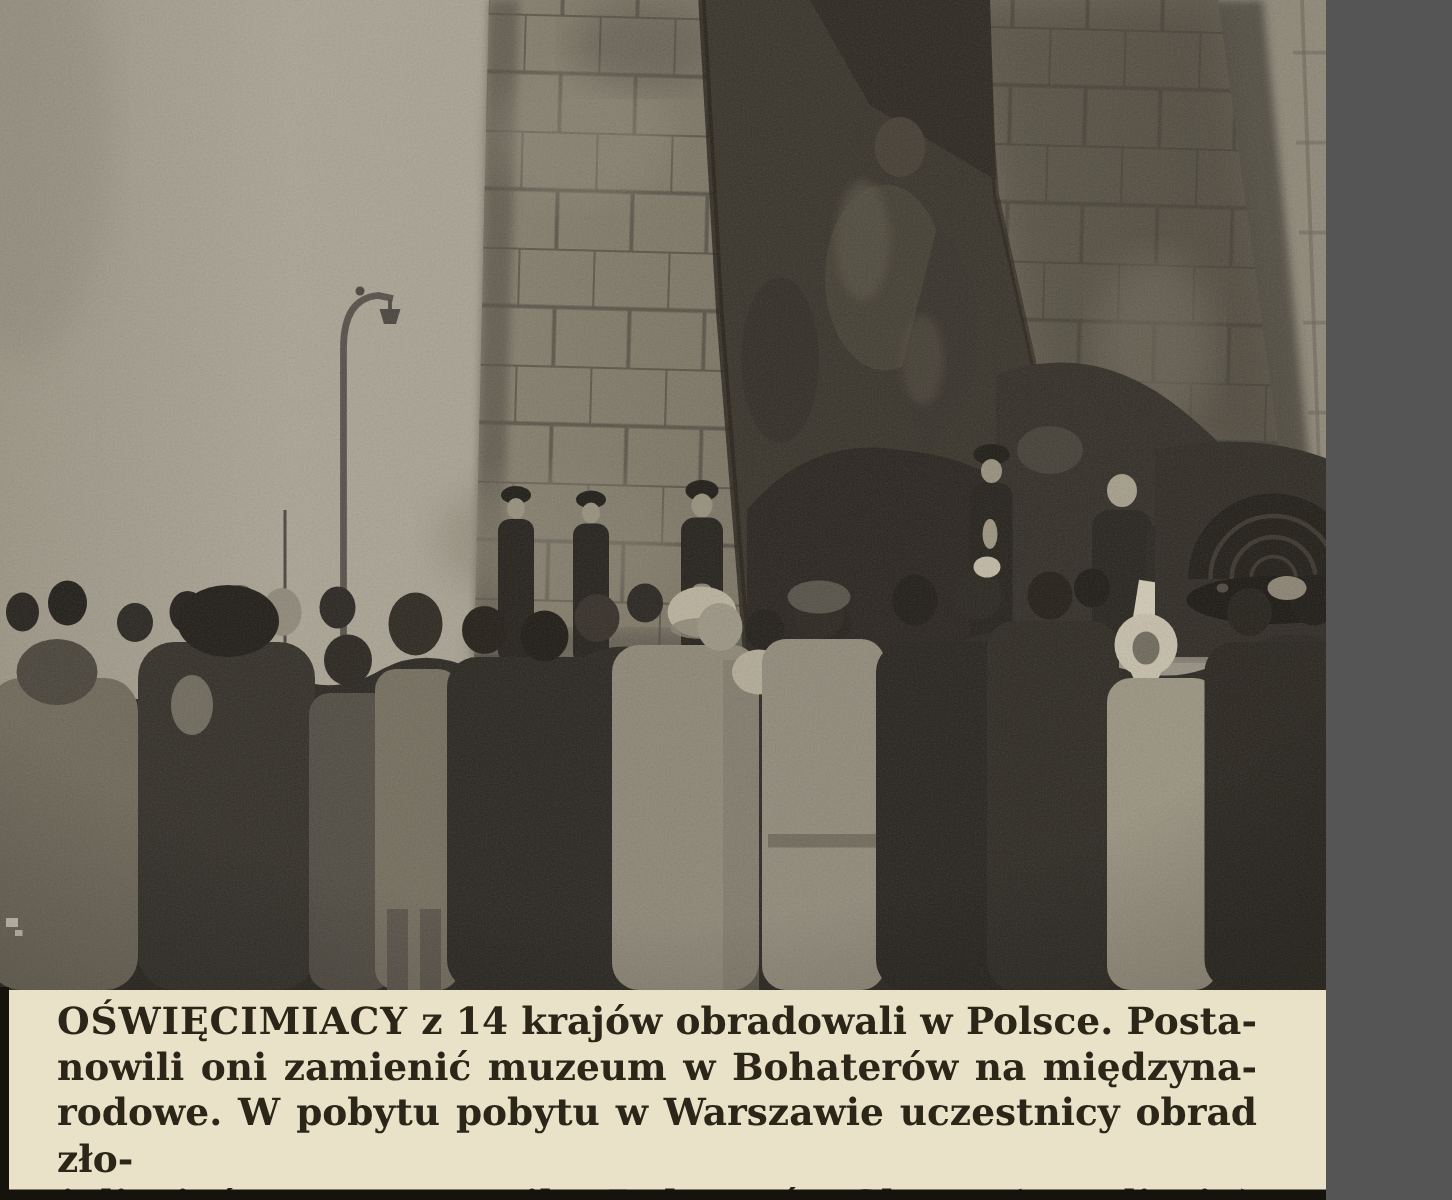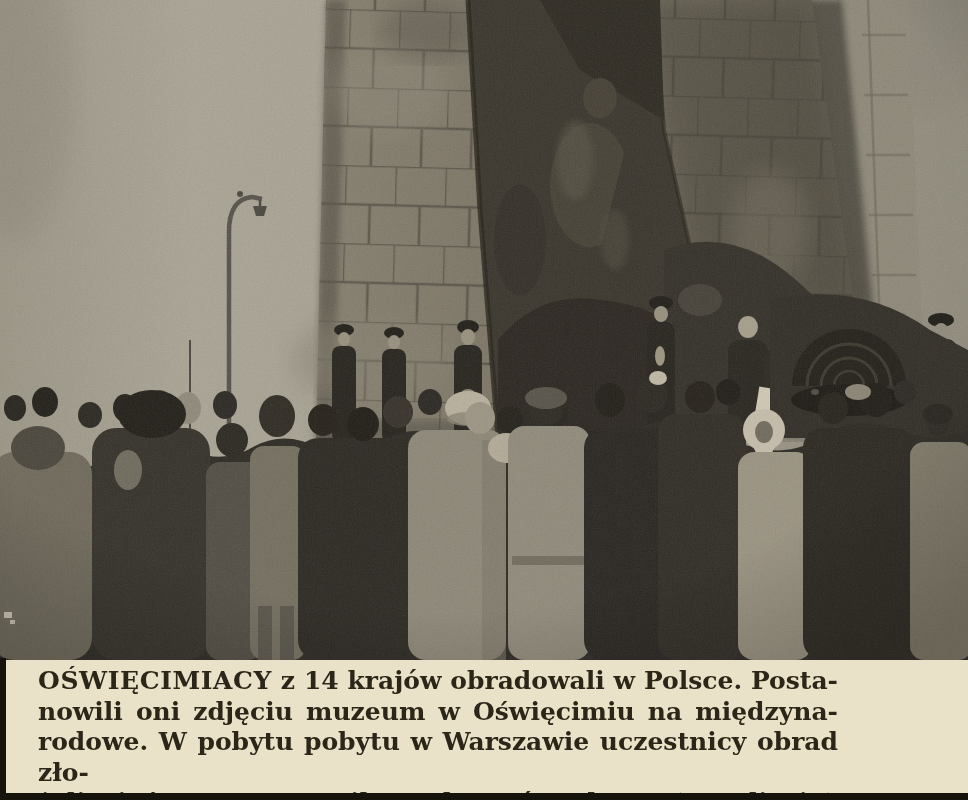--- a/index.html
+++ b/index.html
@@ -1,16 +1,16 @@
 <!DOCTYPE html>
 <html style="--paper: #e9e2c9; --ink: #2c2619; --edge: #16130d; --sky: #a7a293; --stone: #7d7767; --stoneDark: #5b5549; --relief: #39342b; --crowd: #2c2822; --coatLight: #8d8777; --ground: #3a362e;"><head>
 <meta charset="utf-8">
 <style>
   html,body{margin:0;padding:0;background:#555;}
-  .page{position:relative;width:968px;height:800px;overflow:hidden;
+  .page{position:relative;width:884px;height:800px;overflow:hidden;
         background:var(--paper,#e9e2c9);
         font-family:"DejaVu Serif","Liberation Serif",serif;}
   .photo{position:absolute;left:0;top:0;width:968px;height:660px;}
   .photo svg{display:block;}
   .caption{position:absolute;left:38px;top:666px;width:800px;
            font-weight:700;font-size:25px;line-height:30.5px;
            color:var(--ink,#2c2619);}
   .cap-line{text-align:justify;text-align-last:justify;}
   .lead{letter-spacing:.6px;}
   .edge{position:absolute;background:var(--edge,#16130d);}
@@ -259,20 +259,20 @@
       </g>
 
       <rect x="0" y="0" width="968" height="660" filter="url(#grainA)" opacity="0.18" style="mix-blend-mode:multiply"></rect>
       <rect x="0" y="0" width="968" height="660" filter="url(#grainB)" opacity="0.13" style="mix-blend-mode:screen"></rect>
       <rect x="0" y="0" width="968" height="660" fill="url(#vg)"></rect>
     </svg>
   </div>
 
   <div class="caption">
     <div class="cap-line"><span class="lead">OŚWIĘCIMIACY</span> <span>z 14 krajów obradowali w Polsce. Posta-</span></div>
-    <div class="cap-line">nowili oni zdjęciu muzeum w Oświęcimiu na międzyna-</div>
+    <div class="cap-line">nowili oni zamienić muzeum w Bohaterów na międzyna-</div>
     <div class="cap-line">rodowe. W pobytu pobytu w Warszawie uczestnicy obrad zło-</div>
     <div class="cap-line">żyli wieńce przy pomniku Bohaterów Ghetta (na zdjęciu)</div>
   </div>
 
   <div class="edge edge-left"></div>
   <div class="edge edge-bottom"></div>
 </div>
 
 </body></html>

